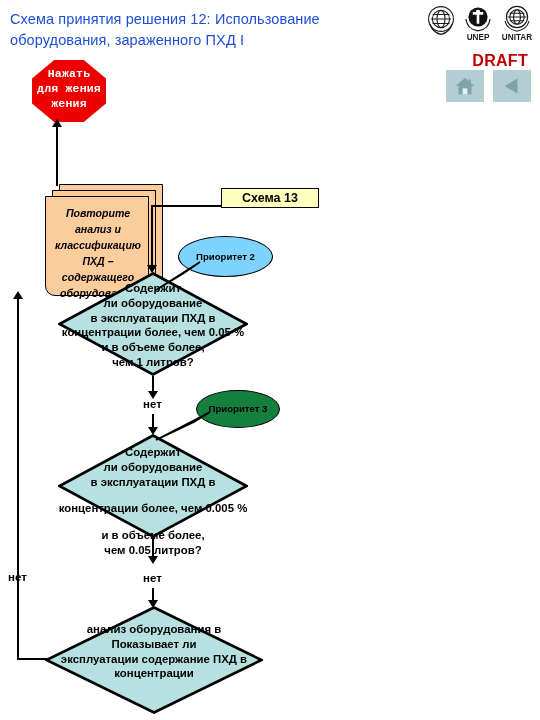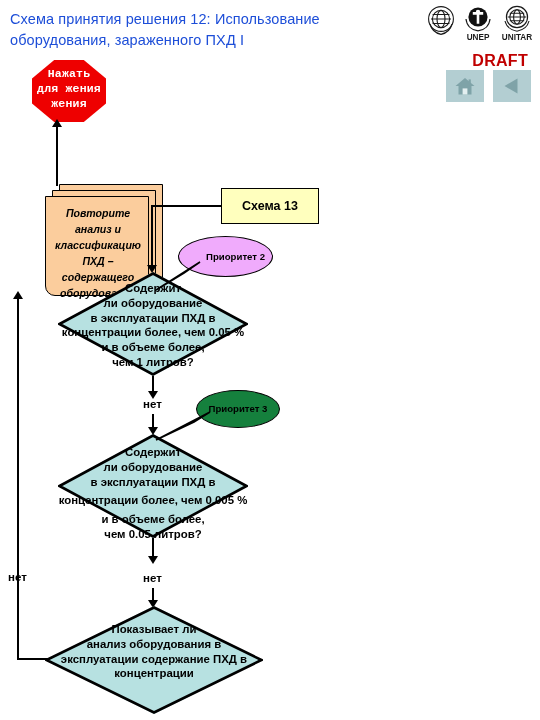--- a/index.html
+++ b/index.html
@@ -77,21 +77,21 @@
   }
 
   .balloon { position: absolute; }
   .balloon .bubble {
     position: absolute; inset: 0;
     border: 1.6px solid #000; border-radius: 50%/50%;
     display:flex; align-items:center; justify-content:center;
     text-align:center; font-size: 9.6px; font-weight: bold; color:#000;
     line-height: 1.25; padding: 0 7px;
   }
-  .balloon.orange .bubble { background: #f0abfc; justify-content: flex-end; }
+  .balloon.orange .bubble { background: #7dd3fc; }
   .balloon.yellow .bubble { background: #15803d; }
   .balloon .tail { position: absolute; }
 
   .lbl {
     position: absolute; font-size: 11.5px; font-weight: bold; color: #000;
   }
   .conn { position: absolute; background:#000; }
   .arrowhead { position:absolute; width:0; height:0; }
   .arrow-down { border-left: 5px solid transparent; border-right: 5px solid transparent; border-top: 8px solid #000; }
   .arrow-up   { border-left: 5px solid transparent; border-right: 5px solid transparent; border-bottom: 8px solid #000; }
@@ -170,21 +170,21 @@
   <div class="arrowhead arrow-up" style="left:52px; top:119px;"></div>
 
   <div class="docstack" style="left:3px; top:184px; width:118px; height:112px;">
     <div class="docbox" style="left:14px; top:0;"></div>
     <div class="docbox" style="left:7px; top:6px;"></div>
     <div class="docbox front" style="left:0; top:12px;">
       <div class="doctext">Повторите анализ и классификацию ПХД – содержащего оборудования</div>
     </div>
   </div>
 
-  <div class="ybox" style="left:221px; top:188px; width:98px; height:36px;">
+  <div class="ybox" style="left:221px; top:188px; width:98px; height:20px;">
     <span>Схема 13</span>
   </div>
 
   <div class="conn" style="left:151px; top:205px; width:71px; height:2.4px;"></div>
   <div class="conn" style="left:151px; top:205px; width:2.4px; height:63px;"></div>
   <div class="arrowhead arrow-down" style="left:147px; top:265px;"></div>
 
   <div class="diamond" style="left:58px; top:272px; width:190px; height:104px;">
     <div class="shape"></div>
     <svg class="edge" viewBox="0 0 190 104">
@@ -217,21 +217,21 @@
 
   <div class="diamond" style="left:58px; top:434px; width:190px; height:104px;">
     <div class="shape"></div>
     <svg class="edge" viewBox="0 0 190 104">
       <polygon points="95,1.5 188.5,52 95,102.5 1.5,52" fill="none" stroke="#000" stroke-width="2.6"></polygon>
     </svg>
     <div class="dtext" style="top:11px;">
       <div>Содержит</div>
       <div>ли оборудование</div>
       <div>в эксплуатации ПХД в</div>
-      <div style="margin:4px -24px;">концентрации более, чем 0.005 %</div>
+      <div style="margin:12px -24px;">концентрации более, чем 0.005 %</div>
       <div>и в объеме более,</div>
       <div>чем 0.05 литров?</div>
     </div>
   </div>
 
   <div class="balloon yellow" style="left:196px; top:390px; width:84px; height:38px;">
     <div class="bubble">
       <span>Приоритет 3</span>
     </div>
     <svg class="tail" style="left:-42px; top:20px; width:60px; height:32px;" viewBox="0 0 60 32">
@@ -244,22 +244,22 @@
   <div class="lbl" style="left:143px; top:572px;">нет</div>
   <div class="conn" style="left:152px; top:588px; width:2.2px; height:18px;"></div>
   <div class="arrowhead arrow-down" style="left:148px; top:600px;"></div>
 
   <div class="diamond" style="left:45px; top:606px; width:218px; height:108px;">
     <div class="shape"></div>
     <svg class="edge" viewBox="0 0 218 108">
       <polygon points="109,1.5 216.5,54 109,106.5 1.5,54" fill="none" stroke="#000" stroke-width="2.6"></polygon>
     </svg>
     <div class="dtext" style="top:16px;">
+      <div>анализ оборудования в</div>
       <div>Показывает ли</div>
-      <div>анализ оборудования в</div>
       <div style="margin:0 -12px;">эксплуатации  содержание ПХД в</div>
       <div>концентрации</div>
     </div>
   </div>
 
   <div class="conn" style="left:17px; top:658px; width:32px; height:2.4px;"></div>
   <div class="conn" style="left:17px; top:298px; width:2.4px; height:362px;"></div>
   <div class="arrowhead arrow-up" style="left:13px; top:291px;"></div>
   <div class="lbl" style="left:8px; top:571px;">нет</div>
 

